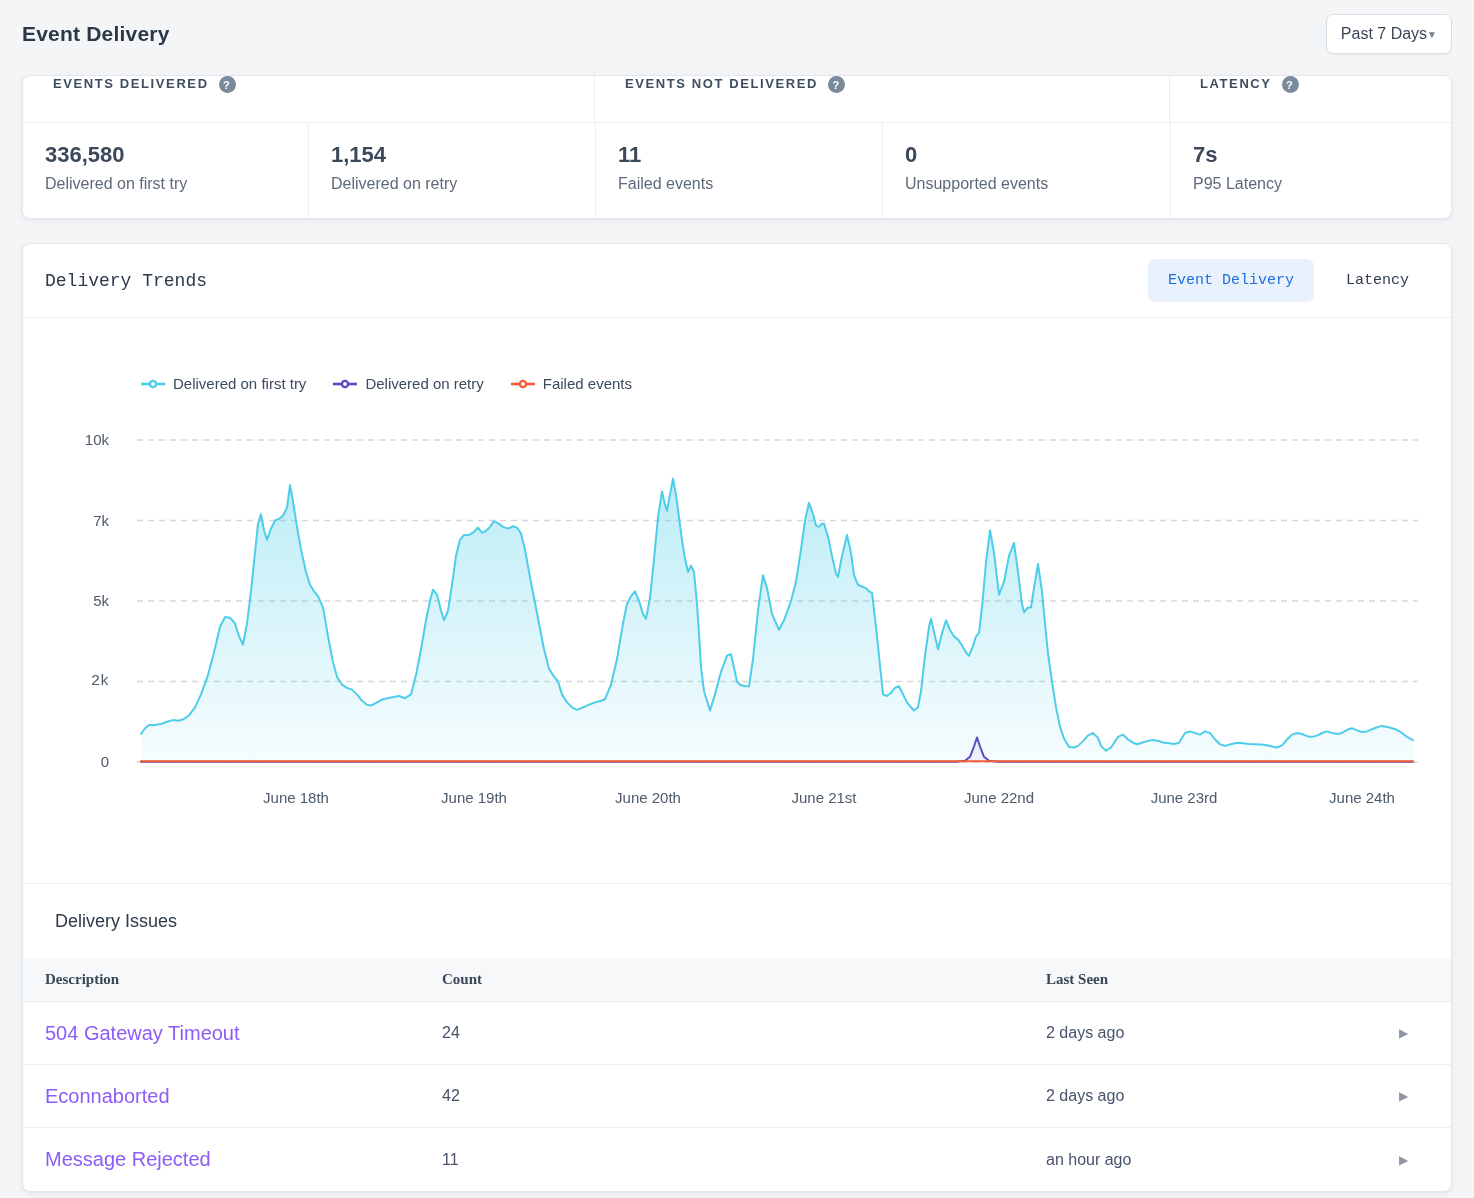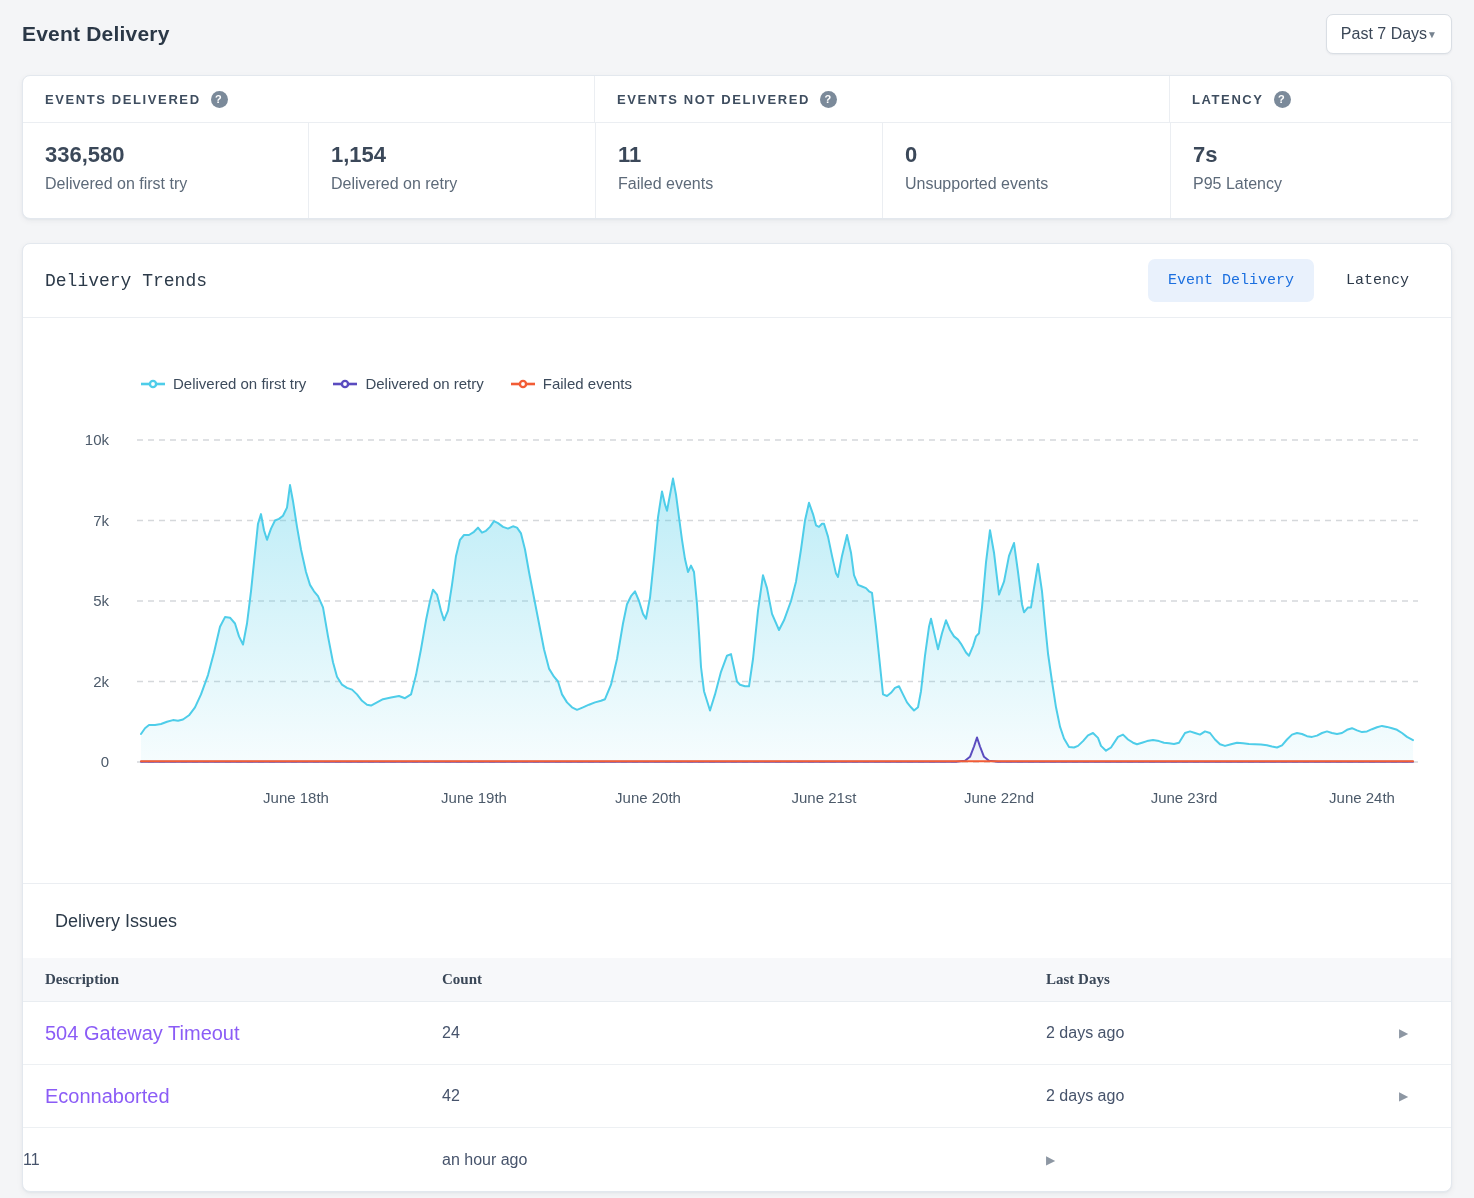--- a/index.html
+++ b/index.html
@@ -15,21 +15,21 @@
                box-shadow:0 1px 2px rgba(20,40,60,.06); font-family:inherit; }
   .caret { font-size:10px; color:#76828f; }
 
   
   .card { background:#fff; border:1px solid #e3e8ee; border-radius:8px;
           box-shadow:0 1px 2px rgba(16,42,67,.04), 0 2px 6px rgba(16,42,67,.05); }
 
   
   .stats-card { margin-top:17px; }
   .stats-head { display:grid; grid-template-columns:572px 575px 1fr; border-bottom:1px solid #ebeef2; }
-  .stats-head-cell { display:flex; align-items:center; gap:10px; height:46px; padding-left:22px;
+  .stats-head-cell { display:flex; align-items:flex-start; gap:10px; height:46px; padding-left:30px;
                      font-size:13px; font-weight:700; letter-spacing:1.6px; color:#3e4d5f; }
   .stats-head-cell:not(:last-child) { border-right:1px solid #ebeef2; }
   .help-icon { width:17px; height:17px; border-radius:50%; background:#7b8a9a; color:#fff; font-size:11px;
                font-weight:700; display:flex; align-items:center; justify-content:center; cursor:pointer; }
   .stats-values { display:grid; grid-template-columns:286px 287px 287px 288px 1fr; }
   .stat-cell { padding:19px 0 25px 22px; }
   .stat-cell:not(:last-child) { border-right:1px solid #ebeef2; }
   .stat-value { font-size:22px; font-weight:700; color:#3b4859; }
   .stat-caption { font-size:16px; color:#5d6a79; margin-top:7px; }
 
@@ -176,53 +176,54 @@
           <path d="M118.0,317.0L122.0,311.2L126.0,308.0L132.0,308.0L138.0,307.0L144.0,304.8L150.0,303.1L155.0,303.8L160.0,302.5L166.0,298.3L172.0,290.3L178.0,277.4L185.0,258.1L191.0,235.5L197.0,209.8L202.0,200.1L207.0,200.7L212.0,206.5L216.0,219.4L220.0,227.5L224.0,206.5L228.0,174.3L232.0,135.7L235.0,106.7L238.0,97.1L241.0,113.2L244.0,122.8L248.0,111.6L252.0,103.5L256.0,101.9L260.0,98.7L264.0,90.6L267.0,68.1L270.0,84.2L274.0,109.9L278.0,132.5L283.0,155.0L287.0,167.9L291.0,174.3L295.0,179.2L300.0,190.4L305.0,219.4L310.0,245.2L314.0,259.7L319.0,267.7L324.0,270.9L329.0,272.6L334.0,277.4L339.0,283.8L344.0,287.7L348.0,288.6L354.0,285.4L360.0,282.2L368.0,280.6L376.0,279.0L382.0,281.2L388.0,277.4L393.0,258.1L398.0,232.3L403.0,203.3L407.0,184.0L410.0,172.7L414.0,177.6L418.0,193.7L421.0,203.3L425.0,193.7L429.0,167.9L433.0,138.9L437.0,122.8L441.0,118.0L446.0,118.0L451.0,114.8L455.0,110.6L459.0,115.7L463.0,113.8L467.0,109.9L471.0,104.1L475.0,106.1L480.0,109.9L485.0,111.6L490.0,109.3L494.0,110.6L498.0,116.4L502.0,132.5L506.0,155.0L511.0,180.8L516.0,206.5L521.0,232.3L526.0,251.6L531.0,259.7L535.0,264.5L539.0,277.4L544.0,285.4L549.0,290.3L554.0,292.8L560.0,290.3L566.0,287.7L572.0,285.4L578.0,283.8L582.0,282.2L588.0,267.7L594.0,242.0L600.0,206.5L604.0,187.2L608.0,179.2L612.0,174.3L616.0,184.0L620.0,196.9L623.0,201.7L627.0,180.8L631.0,142.1L635.0,100.3L639.0,74.5L642.0,87.4L644.0,93.8L647.0,77.7L650.0,61.6L653.0,77.7L656.0,100.3L659.0,122.8L662.0,142.1L665.0,155.0L668.0,148.6L671.0,155.0L674.0,187.2L676.0,216.2L678.0,250.0L681.0,274.2L687.0,293.5L692.0,277.4L698.0,254.8L704.0,238.7L708.0,237.1L714.0,264.5L717.0,267.7L722.0,269.3L726.0,269.3L730.0,242.0L735.0,193.7L740.0,158.2L744.0,171.1L749.0,196.9L756.0,213.0L761.0,203.3L768.0,184.0L773.0,164.7L778.0,132.5L782.0,103.5L786.0,85.8L790.0,97.1L793.0,108.3L796.0,109.9L799.0,106.7L801.0,106.7L805.0,119.6L809.0,138.9L813.0,156.6L815.0,159.9L819.0,138.9L824.0,118.0L828.0,135.7L831.0,158.2L835.0,167.9L839.0,169.5L843.0,171.1L846.0,174.3L849.0,175.9L853.0,209.8L857.0,248.4L860.0,277.4L864.0,279.0L868.0,275.8L872.0,270.9L876.0,269.3L880.0,277.4L884.0,285.4L888.0,290.3L891.0,293.5L895.0,290.3L898.0,274.2L902.0,238.7L906.0,209.8L908.0,201.7L912.0,219.4L915.0,232.3L919.0,216.2L923.0,203.3L927.0,213.0L931.0,219.4L935.0,222.6L938.0,226.8L943.0,235.5L946.0,238.7L950.0,229.1L953.0,219.4L956.0,216.2L959.0,190.4L963.0,145.4L967.0,113.2L971.0,135.7L976.0,177.6L981.0,164.7L986.0,138.9L991.0,126.0L995.0,155.0L999.0,187.2L1001.0,195.3L1005.0,190.4L1008.0,190.4L1011.0,171.1L1015.0,147.0L1019.0,174.3L1022.0,206.5L1025.0,236.5L1029.0,264.5L1033.0,290.3L1037.0,309.6L1041.0,321.5L1046.0,329.9L1051.0,330.5L1055.0,328.9L1060.0,324.1L1065.0,318.3L1070.0,316.0L1075.0,320.9L1078.0,328.9L1083.0,333.7L1088.0,330.5L1095.0,319.9L1100.0,317.6L1105.0,322.5L1110.0,325.7L1114.0,327.3L1119.0,325.7L1124.0,324.1L1130.0,323.1L1136.0,324.1L1141.0,325.7L1146.0,326.3L1151.0,327.0L1156.0,325.7L1162.0,316.0L1167.0,314.4L1172.0,316.0L1177.0,317.6L1182.0,314.4L1187.0,316.0L1192.0,322.5L1197.0,327.3L1202.0,328.9L1208.0,327.3L1214.0,325.7L1220.0,326.3L1226.0,327.0L1232.0,327.3L1238.0,327.6L1244.0,328.3L1249.0,329.5L1254.0,330.5L1259.0,328.3L1264.0,322.5L1269.0,317.6L1274.0,316.0L1279.0,317.0L1284.0,319.2L1289.0,319.9L1294.0,318.6L1299.0,316.0L1304.0,314.4L1309.0,316.0L1314.0,317.0L1319.0,316.0L1324.0,312.8L1329.0,311.2L1334.0,313.4L1339.0,315.1L1344.0,314.4L1349.0,312.2L1354.0,310.2L1359.0,308.9L1364.0,309.9L1369.0,311.2L1374.0,312.8L1379.0,316.0L1384.0,319.9L1390.0,323.1L1390,345L118,345Z" fill="url(#grad0)" stroke="none"></path>
           <path d="M118.0,317.0L122.0,311.2L126.0,308.0L132.0,308.0L138.0,307.0L144.0,304.8L150.0,303.1L155.0,303.8L160.0,302.5L166.0,298.3L172.0,290.3L178.0,277.4L185.0,258.1L191.0,235.5L197.0,209.8L202.0,200.1L207.0,200.7L212.0,206.5L216.0,219.4L220.0,227.5L224.0,206.5L228.0,174.3L232.0,135.7L235.0,106.7L238.0,97.1L241.0,113.2L244.0,122.8L248.0,111.6L252.0,103.5L256.0,101.9L260.0,98.7L264.0,90.6L267.0,68.1L270.0,84.2L274.0,109.9L278.0,132.5L283.0,155.0L287.0,167.9L291.0,174.3L295.0,179.2L300.0,190.4L305.0,219.4L310.0,245.2L314.0,259.7L319.0,267.7L324.0,270.9L329.0,272.6L334.0,277.4L339.0,283.8L344.0,287.7L348.0,288.6L354.0,285.4L360.0,282.2L368.0,280.6L376.0,279.0L382.0,281.2L388.0,277.4L393.0,258.1L398.0,232.3L403.0,203.3L407.0,184.0L410.0,172.7L414.0,177.6L418.0,193.7L421.0,203.3L425.0,193.7L429.0,167.9L433.0,138.9L437.0,122.8L441.0,118.0L446.0,118.0L451.0,114.8L455.0,110.6L459.0,115.7L463.0,113.8L467.0,109.9L471.0,104.1L475.0,106.1L480.0,109.9L485.0,111.6L490.0,109.3L494.0,110.6L498.0,116.4L502.0,132.5L506.0,155.0L511.0,180.8L516.0,206.5L521.0,232.3L526.0,251.6L531.0,259.7L535.0,264.5L539.0,277.4L544.0,285.4L549.0,290.3L554.0,292.8L560.0,290.3L566.0,287.7L572.0,285.4L578.0,283.8L582.0,282.2L588.0,267.7L594.0,242.0L600.0,206.5L604.0,187.2L608.0,179.2L612.0,174.3L616.0,184.0L620.0,196.9L623.0,201.7L627.0,180.8L631.0,142.1L635.0,100.3L639.0,74.5L642.0,87.4L644.0,93.8L647.0,77.7L650.0,61.6L653.0,77.7L656.0,100.3L659.0,122.8L662.0,142.1L665.0,155.0L668.0,148.6L671.0,155.0L674.0,187.2L676.0,216.2L678.0,250.0L681.0,274.2L687.0,293.5L692.0,277.4L698.0,254.8L704.0,238.7L708.0,237.1L714.0,264.5L717.0,267.7L722.0,269.3L726.0,269.3L730.0,242.0L735.0,193.7L740.0,158.2L744.0,171.1L749.0,196.9L756.0,213.0L761.0,203.3L768.0,184.0L773.0,164.7L778.0,132.5L782.0,103.5L786.0,85.8L790.0,97.1L793.0,108.3L796.0,109.9L799.0,106.7L801.0,106.7L805.0,119.6L809.0,138.9L813.0,156.6L815.0,159.9L819.0,138.9L824.0,118.0L828.0,135.7L831.0,158.2L835.0,167.9L839.0,169.5L843.0,171.1L846.0,174.3L849.0,175.9L853.0,209.8L857.0,248.4L860.0,277.4L864.0,279.0L868.0,275.8L872.0,270.9L876.0,269.3L880.0,277.4L884.0,285.4L888.0,290.3L891.0,293.5L895.0,290.3L898.0,274.2L902.0,238.7L906.0,209.8L908.0,201.7L912.0,219.4L915.0,232.3L919.0,216.2L923.0,203.3L927.0,213.0L931.0,219.4L935.0,222.6L938.0,226.8L943.0,235.5L946.0,238.7L950.0,229.1L953.0,219.4L956.0,216.2L959.0,190.4L963.0,145.4L967.0,113.2L971.0,135.7L976.0,177.6L981.0,164.7L986.0,138.9L991.0,126.0L995.0,155.0L999.0,187.2L1001.0,195.3L1005.0,190.4L1008.0,190.4L1011.0,171.1L1015.0,147.0L1019.0,174.3L1022.0,206.5L1025.0,236.5L1029.0,264.5L1033.0,290.3L1037.0,309.6L1041.0,321.5L1046.0,329.9L1051.0,330.5L1055.0,328.9L1060.0,324.1L1065.0,318.3L1070.0,316.0L1075.0,320.9L1078.0,328.9L1083.0,333.7L1088.0,330.5L1095.0,319.9L1100.0,317.6L1105.0,322.5L1110.0,325.7L1114.0,327.3L1119.0,325.7L1124.0,324.1L1130.0,323.1L1136.0,324.1L1141.0,325.7L1146.0,326.3L1151.0,327.0L1156.0,325.7L1162.0,316.0L1167.0,314.4L1172.0,316.0L1177.0,317.6L1182.0,314.4L1187.0,316.0L1192.0,322.5L1197.0,327.3L1202.0,328.9L1208.0,327.3L1214.0,325.7L1220.0,326.3L1226.0,327.0L1232.0,327.3L1238.0,327.6L1244.0,328.3L1249.0,329.5L1254.0,330.5L1259.0,328.3L1264.0,322.5L1269.0,317.6L1274.0,316.0L1279.0,317.0L1284.0,319.2L1289.0,319.9L1294.0,318.6L1299.0,316.0L1304.0,314.4L1309.0,316.0L1314.0,317.0L1319.0,316.0L1324.0,312.8L1329.0,311.2L1334.0,313.4L1339.0,315.1L1344.0,314.4L1349.0,312.2L1354.0,310.2L1359.0,308.9L1364.0,309.9L1369.0,311.2L1374.0,312.8L1379.0,316.0L1384.0,319.9L1390.0,323.1" fill="none" stroke="#4ecde9" stroke-width="2" stroke-linejoin="round" stroke-linecap="round"></path>
           <path d="M118.0,344.7L818.0,344.7L933.0,344.7L942.0,343.7L947.0,339.8L951.0,329.5L954.0,320.5L957.0,329.5L961.0,339.8L966.0,343.7L975.0,344.7L1390.0,344.7L1390,345L118,345Z" fill="url(#grad1)" stroke="none"></path>
           <path d="M118.0,344.7L818.0,344.7L933.0,344.7L942.0,343.7L947.0,339.8L951.0,329.5L954.0,320.5L957.0,329.5L961.0,339.8L966.0,343.7L975.0,344.7L1390.0,344.7" fill="none" stroke="#5a4bbf" stroke-width="2" stroke-linejoin="round" stroke-linecap="round"></path>
           <path d="M118.0,344.2L1390.0,344.2" fill="none" stroke="#f25c35" stroke-width="2" stroke-linejoin="round" stroke-linecap="round"></path>
         </svg>
 
       <span class="ytick" style="top: 112px;">10k</span>
       <span class="ytick" style="top: 192.5px;">7k</span>
       <span class="ytick" style="top: 273px;">5k</span>
-      <span class="ytick" style="top: 353.5px;">2k</span>
+      <span class="ytick" style="top: 353.5px; font-family: Liberation Mono, monospace;">2k</span>
       <span class="ytick" style="top: 434px;">0</span>
 
       <span class="xtick" style="left: 208px;">June 18th</span>
       <span class="xtick" style="left: 386px;">June 19th</span>
       <span class="xtick" style="left: 560px;">June 20th</span>
       <span class="xtick" style="left: 736px;">June 21st</span>
       <span class="xtick" style="left: 911px;">June 22nd</span>
       <span class="xtick" style="left: 1096px;">June 23rd</span>
       <span class="xtick" style="left: 1274px;">June 24th</span>
     </div>
 
     <div class="issues">
       <div class="section-title issues-title">Delivery Issues</div>
       <div class="table-head">
         <div class="cell-pad">Description</div>
         <div>Count</div>
-        <div>Last Days</div>
+        <div>Last Seen</div>
         <div></div>
       </div>
 
       <div class="trow">
         <div class="cell-pad"><a class="issue-link" href="#">504 Gateway Timeout</a></div>
         <div class="issue-count">24</div>
         <div class="issue-last">2 days ago</div>
         <div class="chevron-cell">▶</div>
       </div>
       <div class="trow">
         <div class="cell-pad"><a class="issue-link" href="#">Econnaborted</a></div>
         <div class="issue-count">42</div>
         <div class="issue-last">2 days ago</div>
         <div class="chevron-cell">▶</div>
       </div>
       <div class="trow">
+        <div class="cell-pad"><a class="issue-link" href="#">Message Rejected</a></div>
         <div class="issue-count">11</div>
         <div class="issue-last">an hour ago</div>
         <div class="chevron-cell">▶</div>
       </div>
     </div>
   </section>
 </div>
 
 </body></html>

